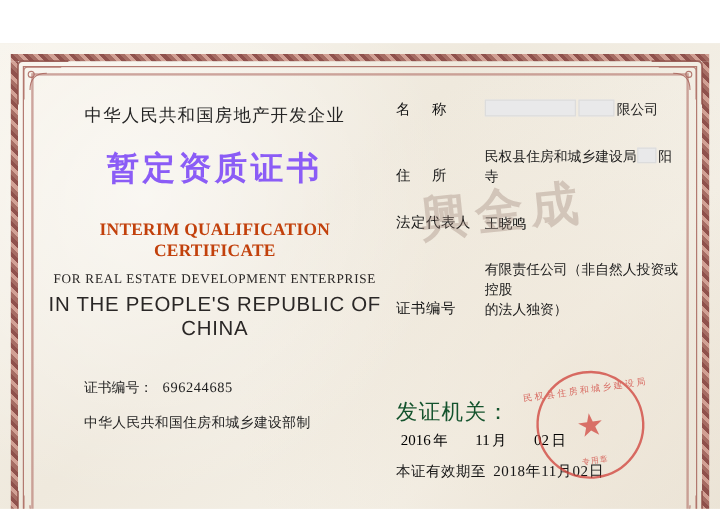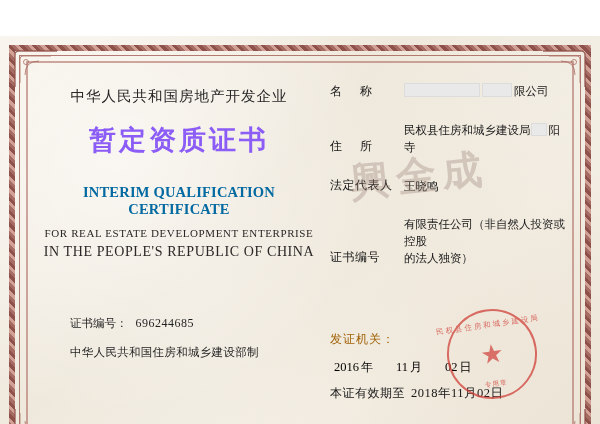--- a/index.html
+++ b/index.html
@@ -101,33 +101,33 @@
     font-weight: bold;
     letter-spacing: 3px;
     color: #8b5cf6;
   }
   .en-title {
     margin-top: 26px;
     font-family: "Liberation Serif", serif;
     font-size: 14.5px;
     font-weight: bold;
     letter-spacing: 0.2px;
-    color: #0369a1;
+    color: #c2410c;
   }
   .en-sub1 {
     margin-top: 9px;
     font-family: "Liberation Serif", serif;
     font-size: 11px;
     letter-spacing: 0.6px;
     color: #2a2726;
   }
   .en-sub2 {
     margin-top: 5px;
-    font-family: Liberation Serif, serif;
-    font-size: 14px;
+    font-family: Liberation Sans, sans-serif;
+    font-size: 17px;
     letter-spacing: 0.6px;
     color: #2a2726;
   }
 
   .cert-no-row {
     position: absolute;
     left: 36px;
     top: 247px;
     font-family: "DejaVu Sans", sans-serif;
     font-size: 11.5px;
@@ -193,23 +193,23 @@
   .redacted.addr { width: 14px; height: 11px; }
 
   .addr-line2 { margin-top: 3px; }
 
   
   .issue-authority {
     position: absolute;
     left: 296px;
     top: 262px;
     font-family: Liberation Mono, monospace;
-    font-size: 12px;
+    font-size: 18px;
     letter-spacing: 1px;
-    color: #a16207;
+    color: #14532d;
   }
   .date-row {
     position: absolute;
     left: 300px;
     top: 290px;
     font-family: "DejaVu Sans", sans-serif;
     font-size: 12px;
     color: #000000;
     white-space: nowrap;
   }

